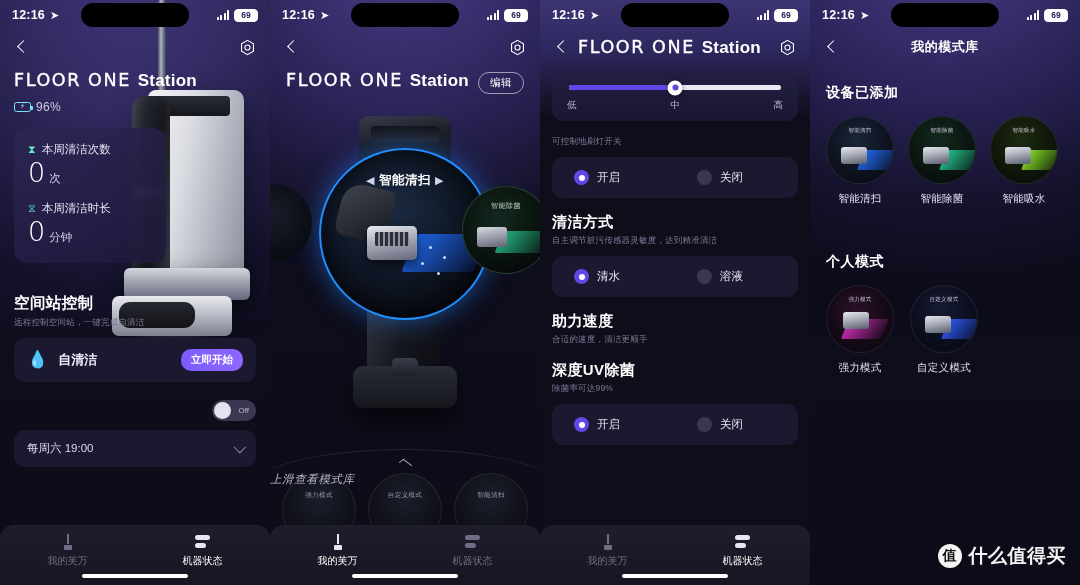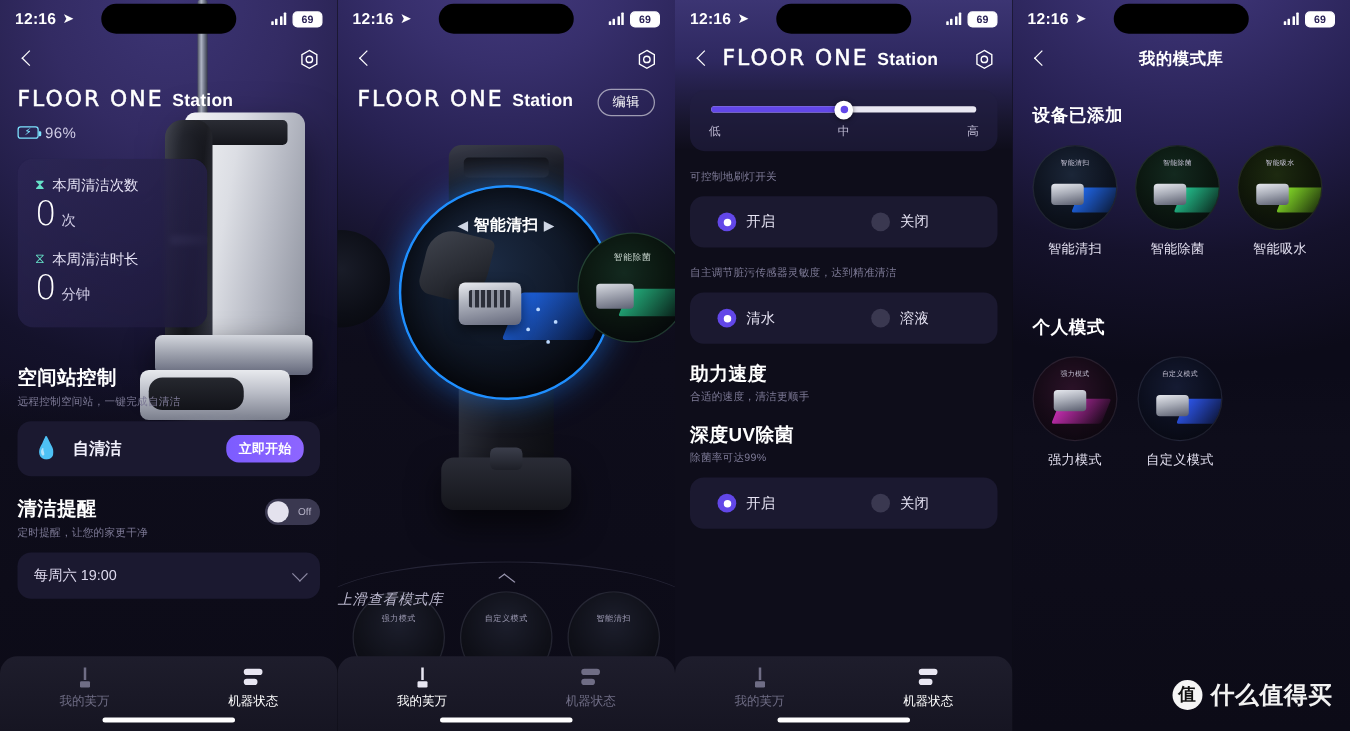--- a/index.html
+++ b/index.html
@@ -89,21 +89,21 @@
   .brand {
     position: relative; z-index: 30;
     display: flex; align-items: baseline; gap: 7px;
     color: #fff; padding: 0 14px; margin-top: 6px;
   }
   .brand .fw {
     font-size: 17.5px; font-weight: 400; letter-spacing: 1.6px;
     font-family: "DejaVu Sans", sans-serif;
     -webkit-text-stroke: .4px #fff;
   }
-  .brand .st { font-size: 14px; font-weight: 700; letter-spacing: .2px; }
+  .brand .st { font-size: 17px; font-weight: 700; letter-spacing: .2px; }
   .brand.inline-nav { margin-top: 0; padding: 0; }
 
   .editbtn {
     margin-left: auto;
     border: 1px solid rgba(255,255,255,.55);
     border-radius: 11px; padding: 3px 11px;
     font-size: 10.5px; color: #fff; cursor: pointer;
     background: transparent; letter-spacing: .5px;
   }
 
@@ -574,24 +574,20 @@
       <div class="sec-sub">远程控制空间站，一键完成自清洁</div>
       <div class="darkcard">
         <span class="drop-ico">💧</span>
         <span class="card-label">自清洁</span>
         <button class="gobtn">立即开始</button>
       </div>
     </div>
 
     <div class="sec">
       <div class="sec-head-row">
-        <div>
-          <div class="sec-title">清洁提醒</div>
-          <div class="sec-sub">定时提醒，让您的家更干净</div>
-        </div>
         <div class="toggle">
           <div class="knob"></div>
           <span class="tlabel">Off</span>
         </div>
       </div>
       <div class="selectrow">
         <span>每周六 19:00</span>
         <span class="chev-d"></span>
       </div>
     </div>
@@ -774,20 +770,21 @@
             <span class="rl">开启</span>
           </div>
         <div class="radio">
             <span class="dot"></span>
             <span class="rl">关闭</span>
           </div>
       </div>
     </div>
 
     <div class="p3sec">
+      <div class="sec-title">清洁方式</div>
       <div class="sec-sub">自主调节脏污传感器灵敏度，达到精准清洁</div>
       <div class="radiocard">
         <div class="radio">
             <span class="dot on"></span>
             <span class="rl">清水</span>
           </div>
         <div class="radio">
             <span class="dot"></span>
             <span class="rl">溶液</span>
           </div>

